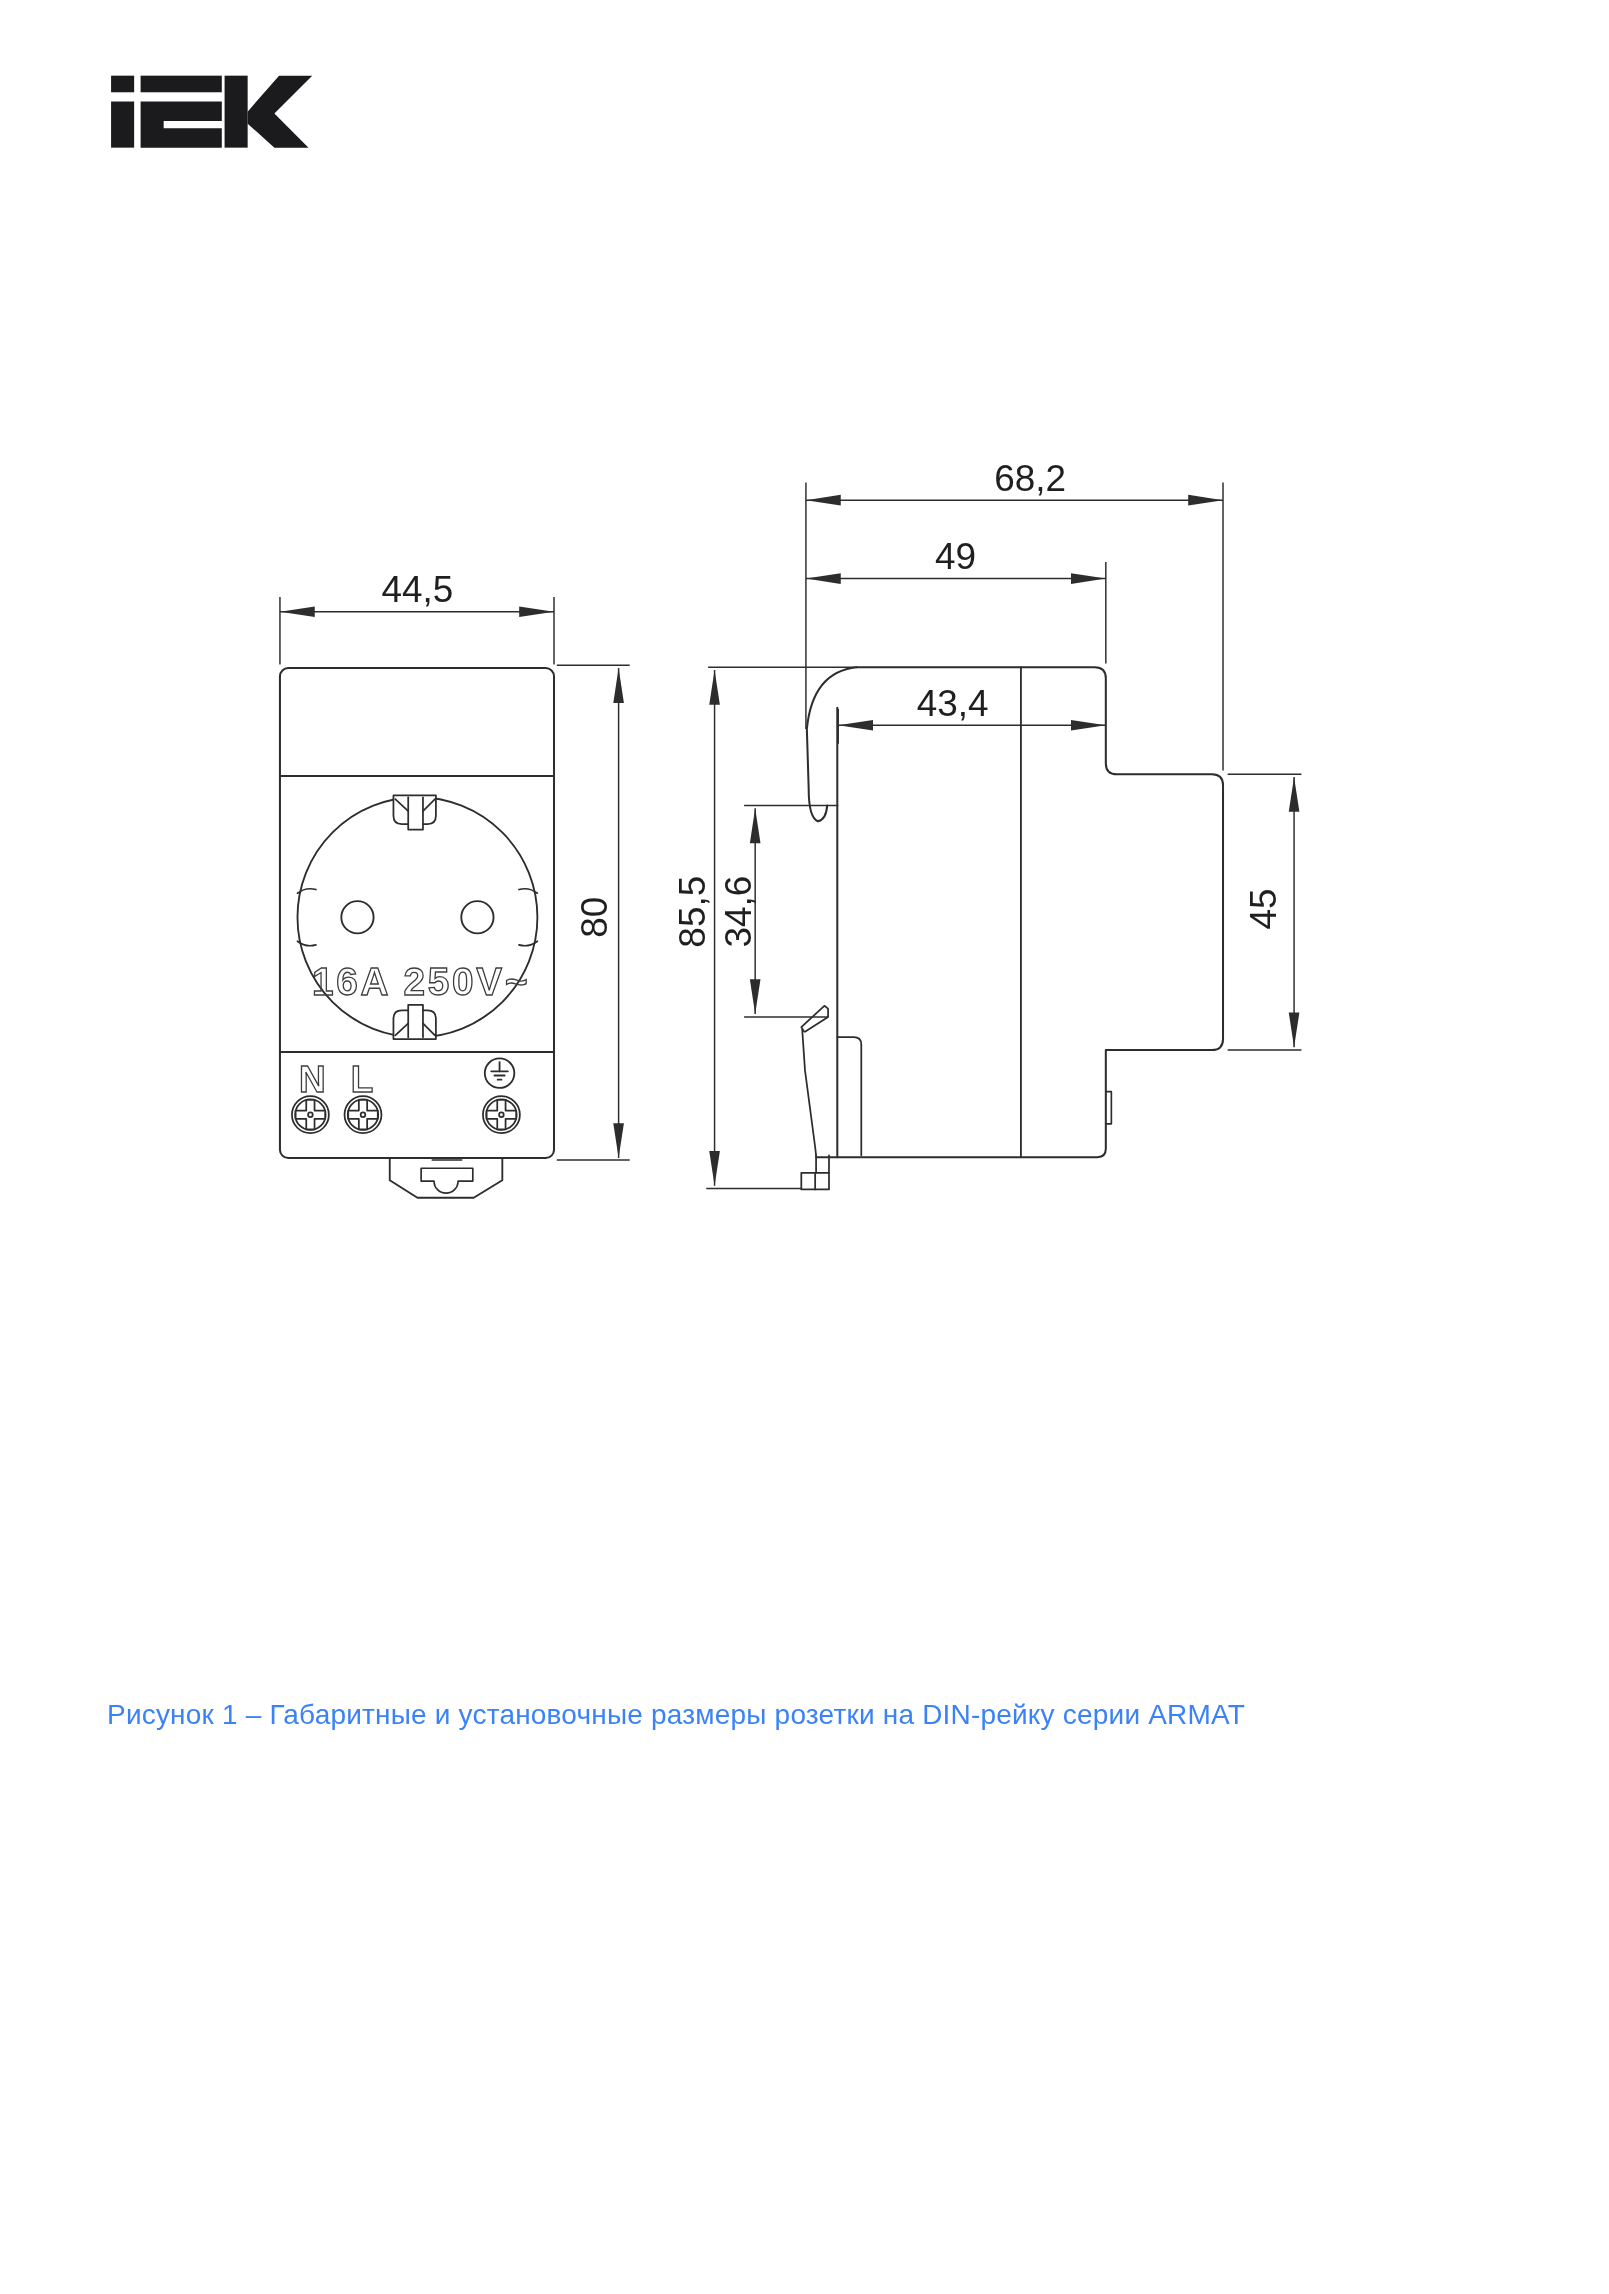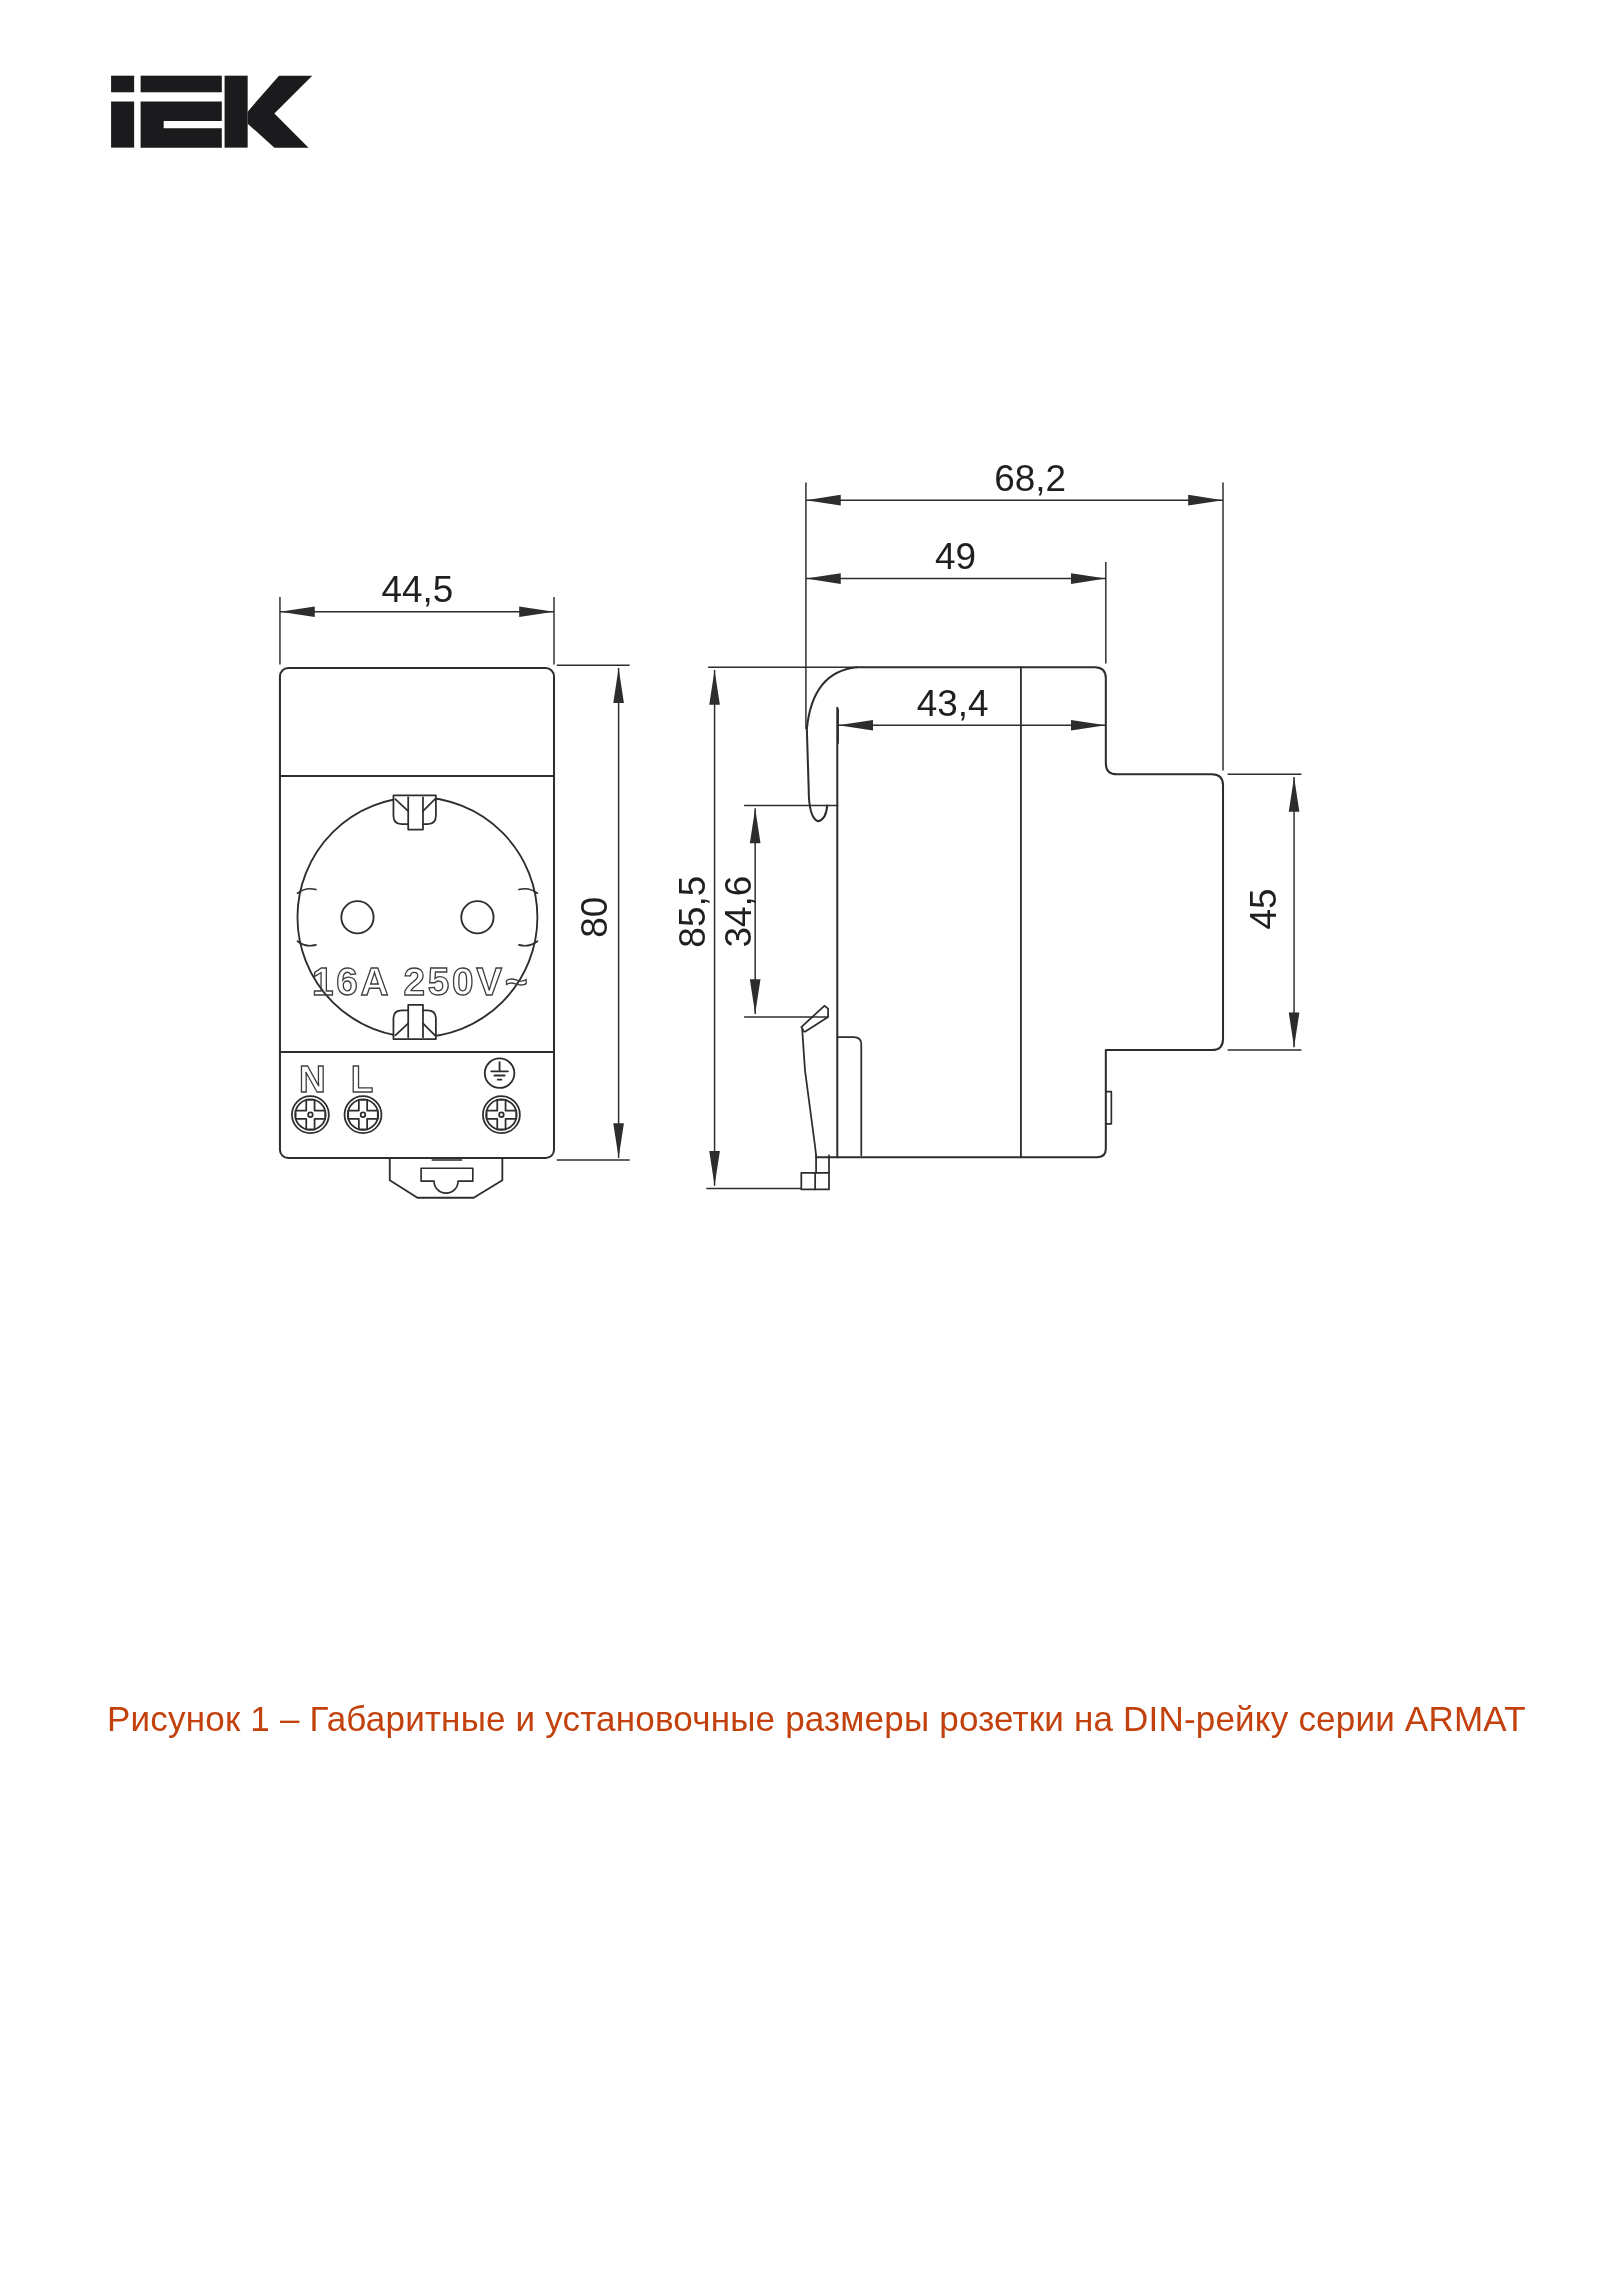--- a/index.html
+++ b/index.html
@@ -1,21 +1,21 @@
 <!DOCTYPE html>
 <html style="font-size:14.8px"><head>
 <meta charset="utf-8">
 <style>
   html,body{margin:0;padding:0;background:#ffffff;}
   .page{position:relative;width:1610px;height:2294px;background:#ffffff;overflow:hidden;
         font-family:"Liberation Sans",sans-serif;}
   svg text{font-family:"Liberation Sans",sans-serif;}
   .dimtxt{font-size:40px;fill:#1f1f1f;}
   .engraved{fill:none;stroke:#3d3d3d;stroke-width:1.4px;font-weight:700;}
-  .caption{position:absolute;left:107px;top:1699px;font-size:35px;color:#c2410c;
+  .caption{position:absolute;left:107px;top:1699px;font-size:28px;color:#3b82f6;
            letter-spacing:0.2px;white-space:nowrap;}
 </style>
 </head>
 <body>
 
 <div class="page">
 
 <svg width="1610" height="2294" viewBox="0 0 1744 2486" xmlns="http://www.w3.org/2000/svg">
   <defs>
     <marker id="dimarrow" markerUnits="userSpaceOnUse" markerWidth="44" markerHeight="18" viewBox="-40 -8 42 16" refX="0" refY="0" orient="auto-start-reverse">

